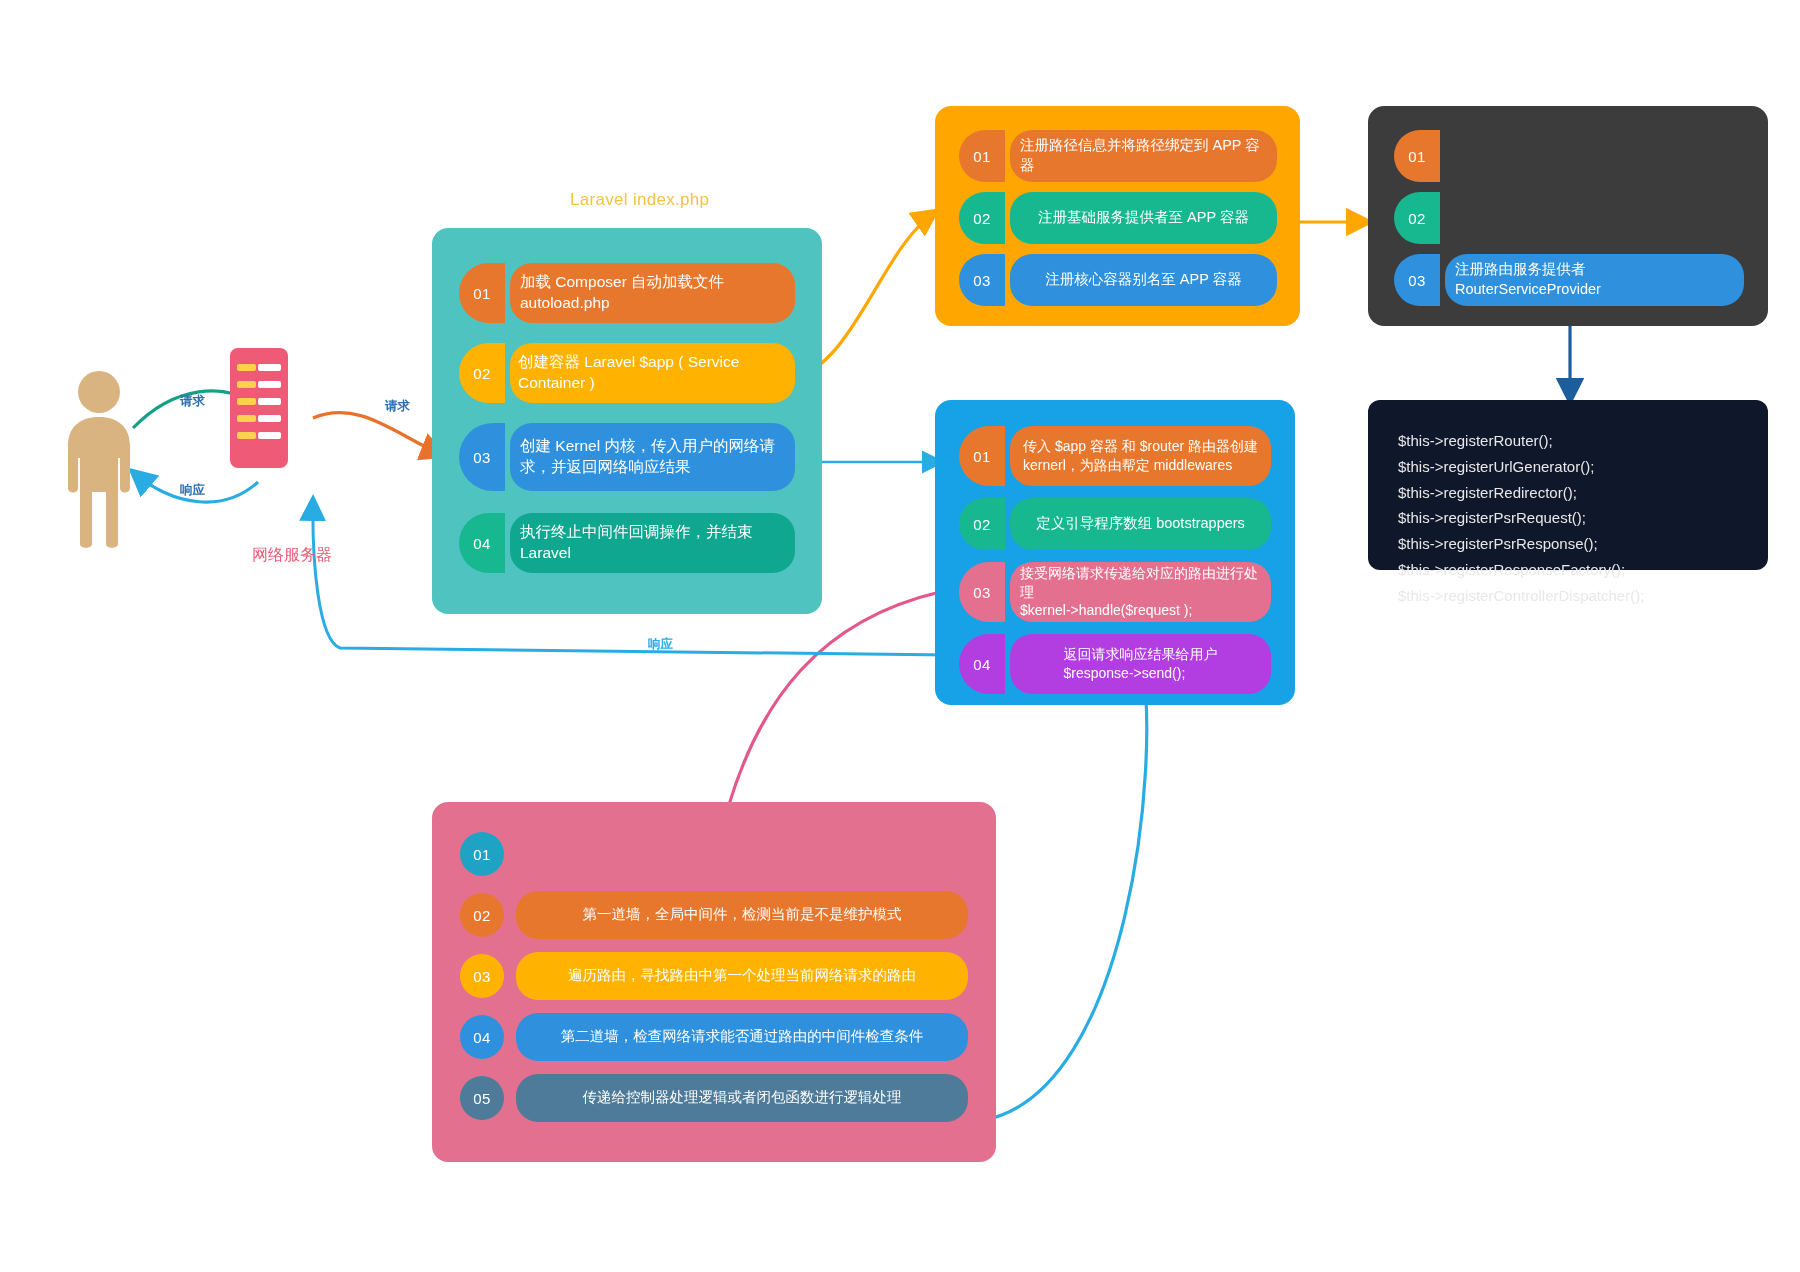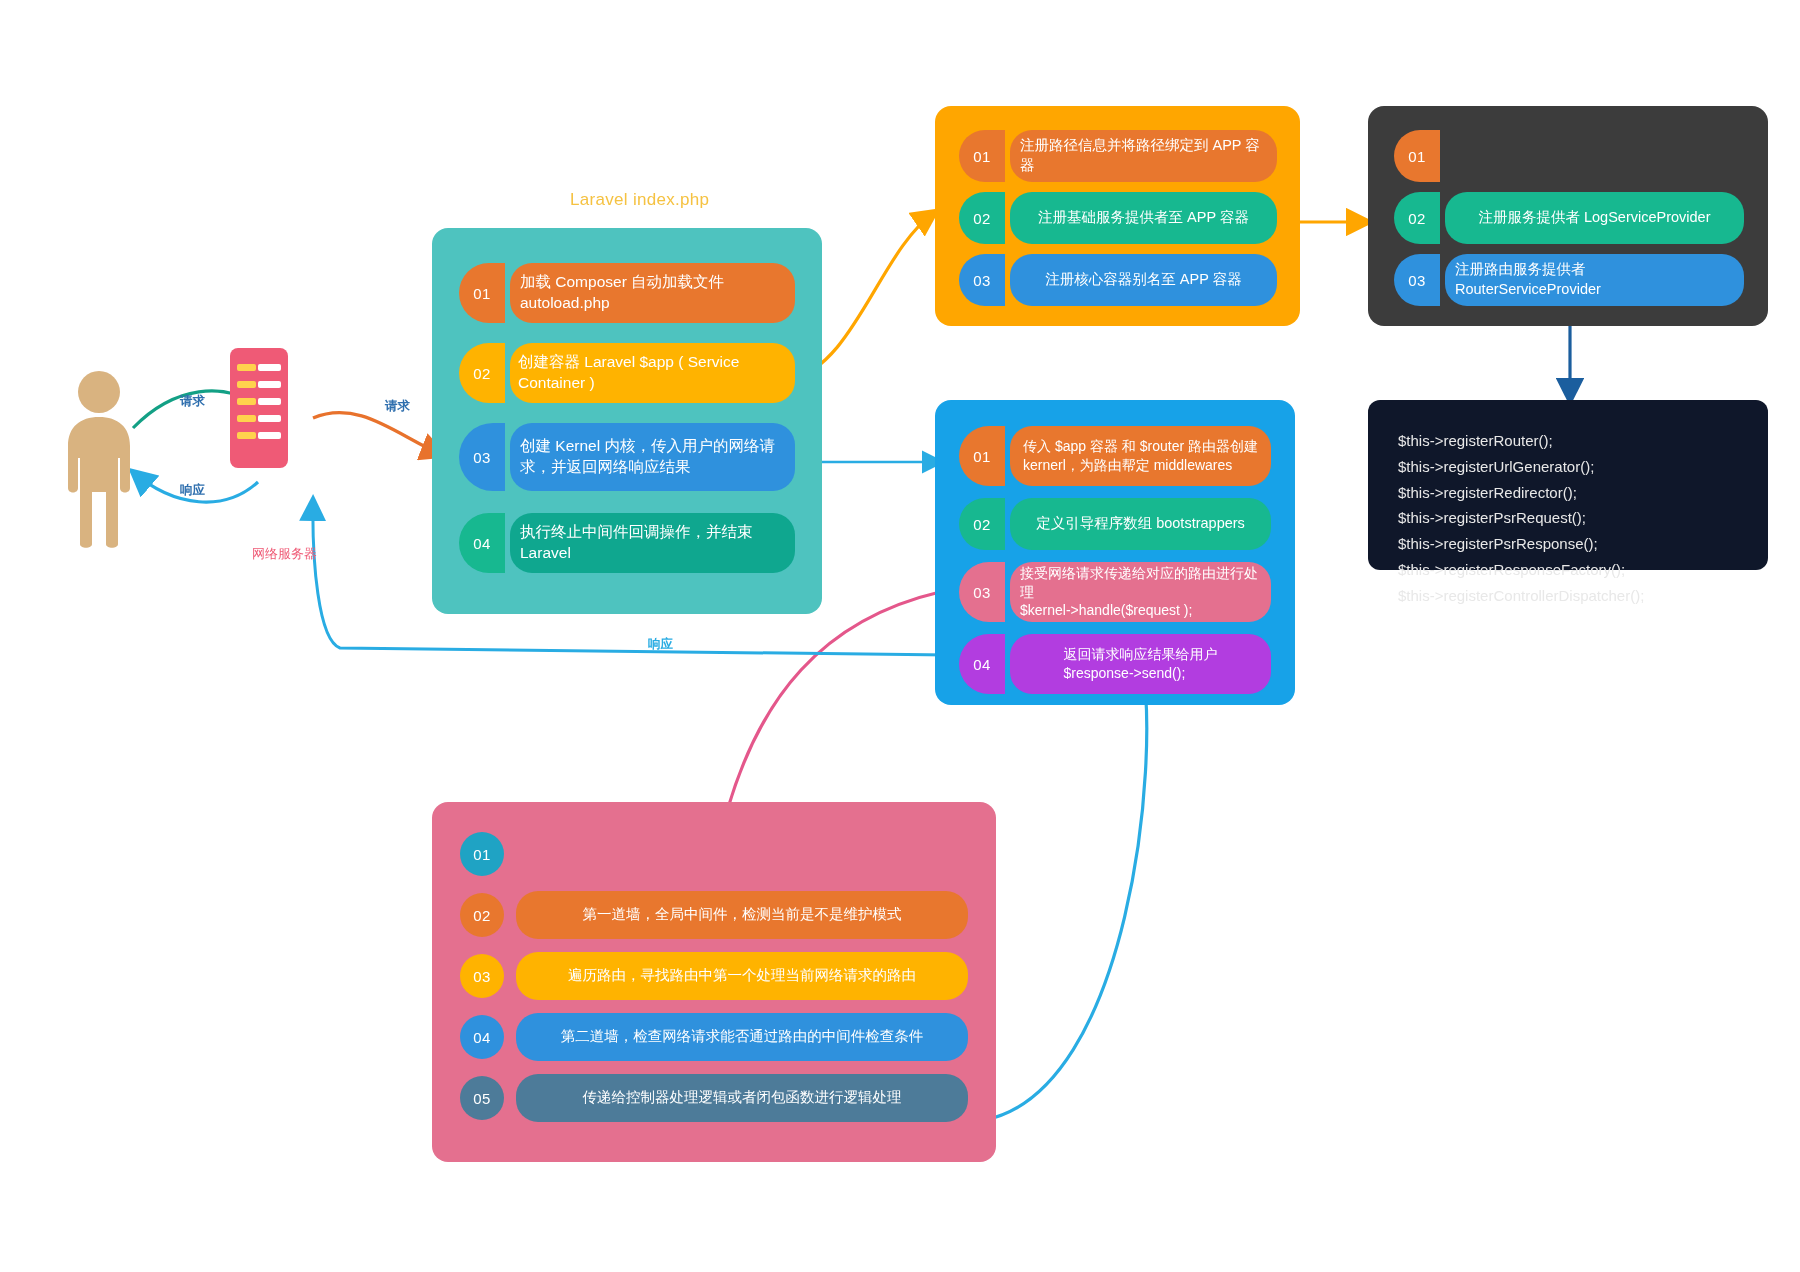--- a/index.html
+++ b/index.html
@@ -127,21 +127,21 @@
     <div class="srv-line" style="left:7px;right:7px;top:84px;">
       <div class="ysec" style="background:#ffd24d;"></div>
         <div class="wsec" style="background:#ffffff;"></div>
     </div>
   </div>
 
   <div class="lbl small" style="left:180px;top:393px;color:#2f6fae;">请求</div>
   <div class="lbl small" style="left:180px;top:482px;color:#2f6fae;">响应</div>
   <div class="lbl small" style="left:385px;top:398px;color:#2f6fae;">请求</div>
   <div class="lbl small" style="left:648px;top:636px;color:#29ace3;">响应</div>
-  <div class="lbl" style="left:252px;top:545px;color:#ef5a76;font-size:13px;">网络服务器</div>
+  <div class="lbl" style="left:252px;top:545px;color:#ef5a76;font-size:16px;">网络服务器</div>
 
   <div class="lbl title" style="left:570px;top:190px;color:#f5c242;">Laravel index.php</div>
 
   <div class="panel" style="left:432px;top:228px;width:390px;height:386px;background:#4ec3bf;">
     <div class="row" style="left:27px;top:35px;width:336px;height:60px;">
       <div class="badge" style="background:#e8772e;">
           <span>01</span>
         </div>
       <div class="bar round" style="background:#e8772e;">加载 Composer 自动加载文件 autoload.php</div>
     </div>
@@ -189,21 +189,20 @@
   <div class="panel" style="left:1368px;top:106px;width:400px;height:220px;background:#3c3c3c;">
     <div class="row" style="left:26px;top:24px;width:350px;height:52px;">
       <div class="badge" style="background:#e8772e;">
           <span>01</span>
         </div>
     </div>
     <div class="row" style="left:26px;top:86px;width:350px;height:52px;">
       <div class="badge" style="background:#17b890;">
           <span>02</span>
         </div>
-      <div class="bar round" style="background:#17b890;font-size:14.5px;">注册服务提供者 LogServiceProvider</div>
     </div>
     <div class="row" style="left:26px;top:148px;width:350px;height:52px;">
       <div class="badge" style="background:#2f91dd;">
           <span>03</span>
         </div>
       <div class="bar round" style="background:#2f91dd;font-size:14.5px;">注册路由服务提供者 RouterServiceProvider</div>
     </div>
   </div>
 
   <div class="codebox" style="left:1368px;top:400px;width:400px;height:170px;background:#0f172a;">$this-&gt;registerRouter();

